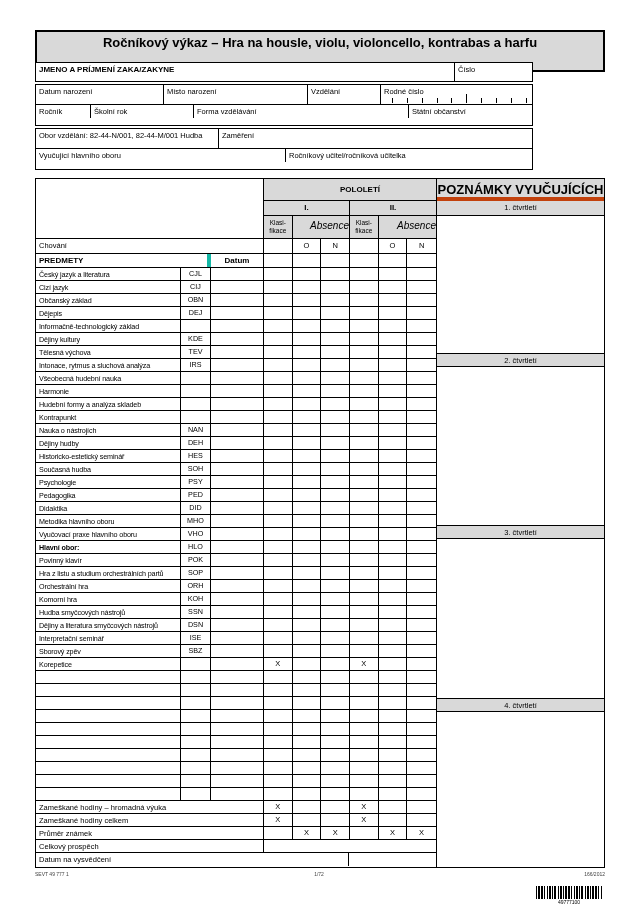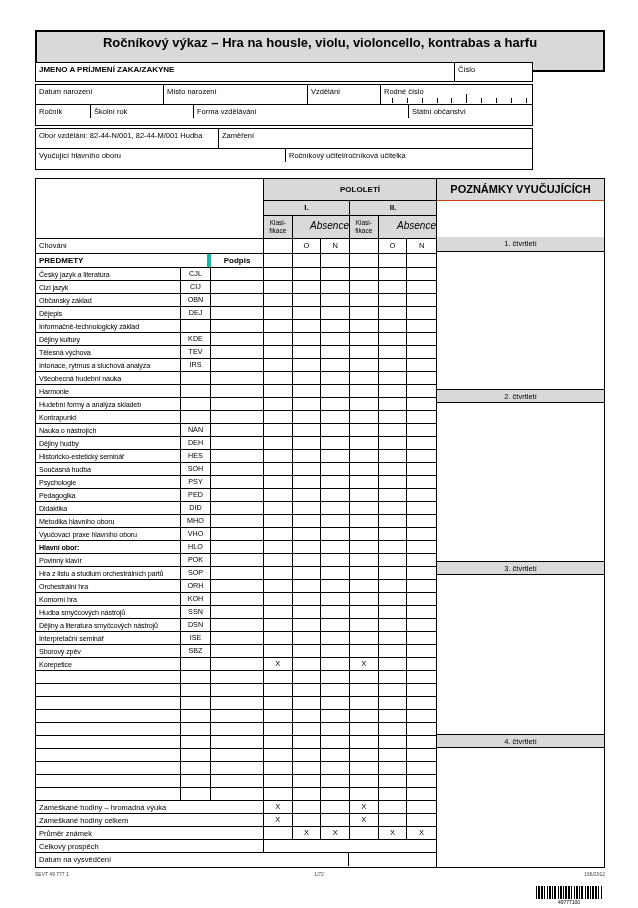--- a/index.html
+++ b/index.html
@@ -75,23 +75,23 @@
   .subj .s-podpis { width:53px; border-right:1px solid #000; }
   .subj .nc { line-height:12px; }
   .subj.bold-row .s-name { font-weight:bold; }
   
   .r-bottom { height:13px; }
   .r-bottom .lab { line-height:11px; padding:1px 3px; }
   .r-bottom .nc { line-height:12px; }
   .r-bottom .wide { flex:1; }
   .r-bottom .lab313 { width:313px; border-right:1px solid #000; font-size:7.5px; padding:1px 3px; line-height:11px; }
   
-  .pz-header { height:22px; border-bottom:1px solid #c2410c; font-size:11px; font-weight:bold; text-align:center; line-height:21px; }
+  .pz-header { height:22px; border-bottom:4px solid #c2410c; font-size:13px; font-weight:bold; text-align:center; line-height:21px; }
   .pz-bar { height:14px; border-bottom:1px solid #000; border-top:1px solid #000; font-size:7.5px; text-align:center; line-height:13px; }
-  .pz-bar.first { height:15px; border-top:none; line-height:14px;margin-top:36px; }
+  .pz-bar.first { height:15px; border-top:none; line-height:14px; }
   .pz-area { background:#fff; }
   .a1 { height:137px; } .a2 { height:158px; } .a3 { height:159px; } .a4 { flex:1; }
   
   .foot { position:absolute; top:871px; font-size:5px; color:#444; }
   .foot-left { left:35px; }
   .foot-center { left:0; width:638px; text-align:center; }
   .foot-right { left:0; width:605px; text-align:right; }
   .barcode {
     position:absolute; left:536px; top:886px; width:66px; height:13px;
     background: repeating-linear-gradient(90deg, #000 0px, #000 1.2px, #fff 1.2px, #fff 2.2px, #000 2.2px, #000 4px, #fff 4px, #fff 5.4px);
@@ -176,21 +176,21 @@
         <div class="nc"></div>
         <div class="nc">O</div>
         <div class="nc">N</div>
         <div class="nc"></div>
         <div class="nc">O</div>
         <div class="nc">N</div>
       </div>
 
       <div class="row r-predmety">
         <div class="pm">PREDMETY</div>
-        <div class="pd">Podpis</div>
+        <div class="pd">Datum</div>
         <div class="nc"></div>
           <div class="nc"></div>
           <div class="nc"></div>
           <div class="nc"></div>
           <div class="nc"></div>
           <div class="nc"></div>
       </div>
 
       <div class="row subj">
           <div class="cell s-name">Český jazyk a literatura</div>

